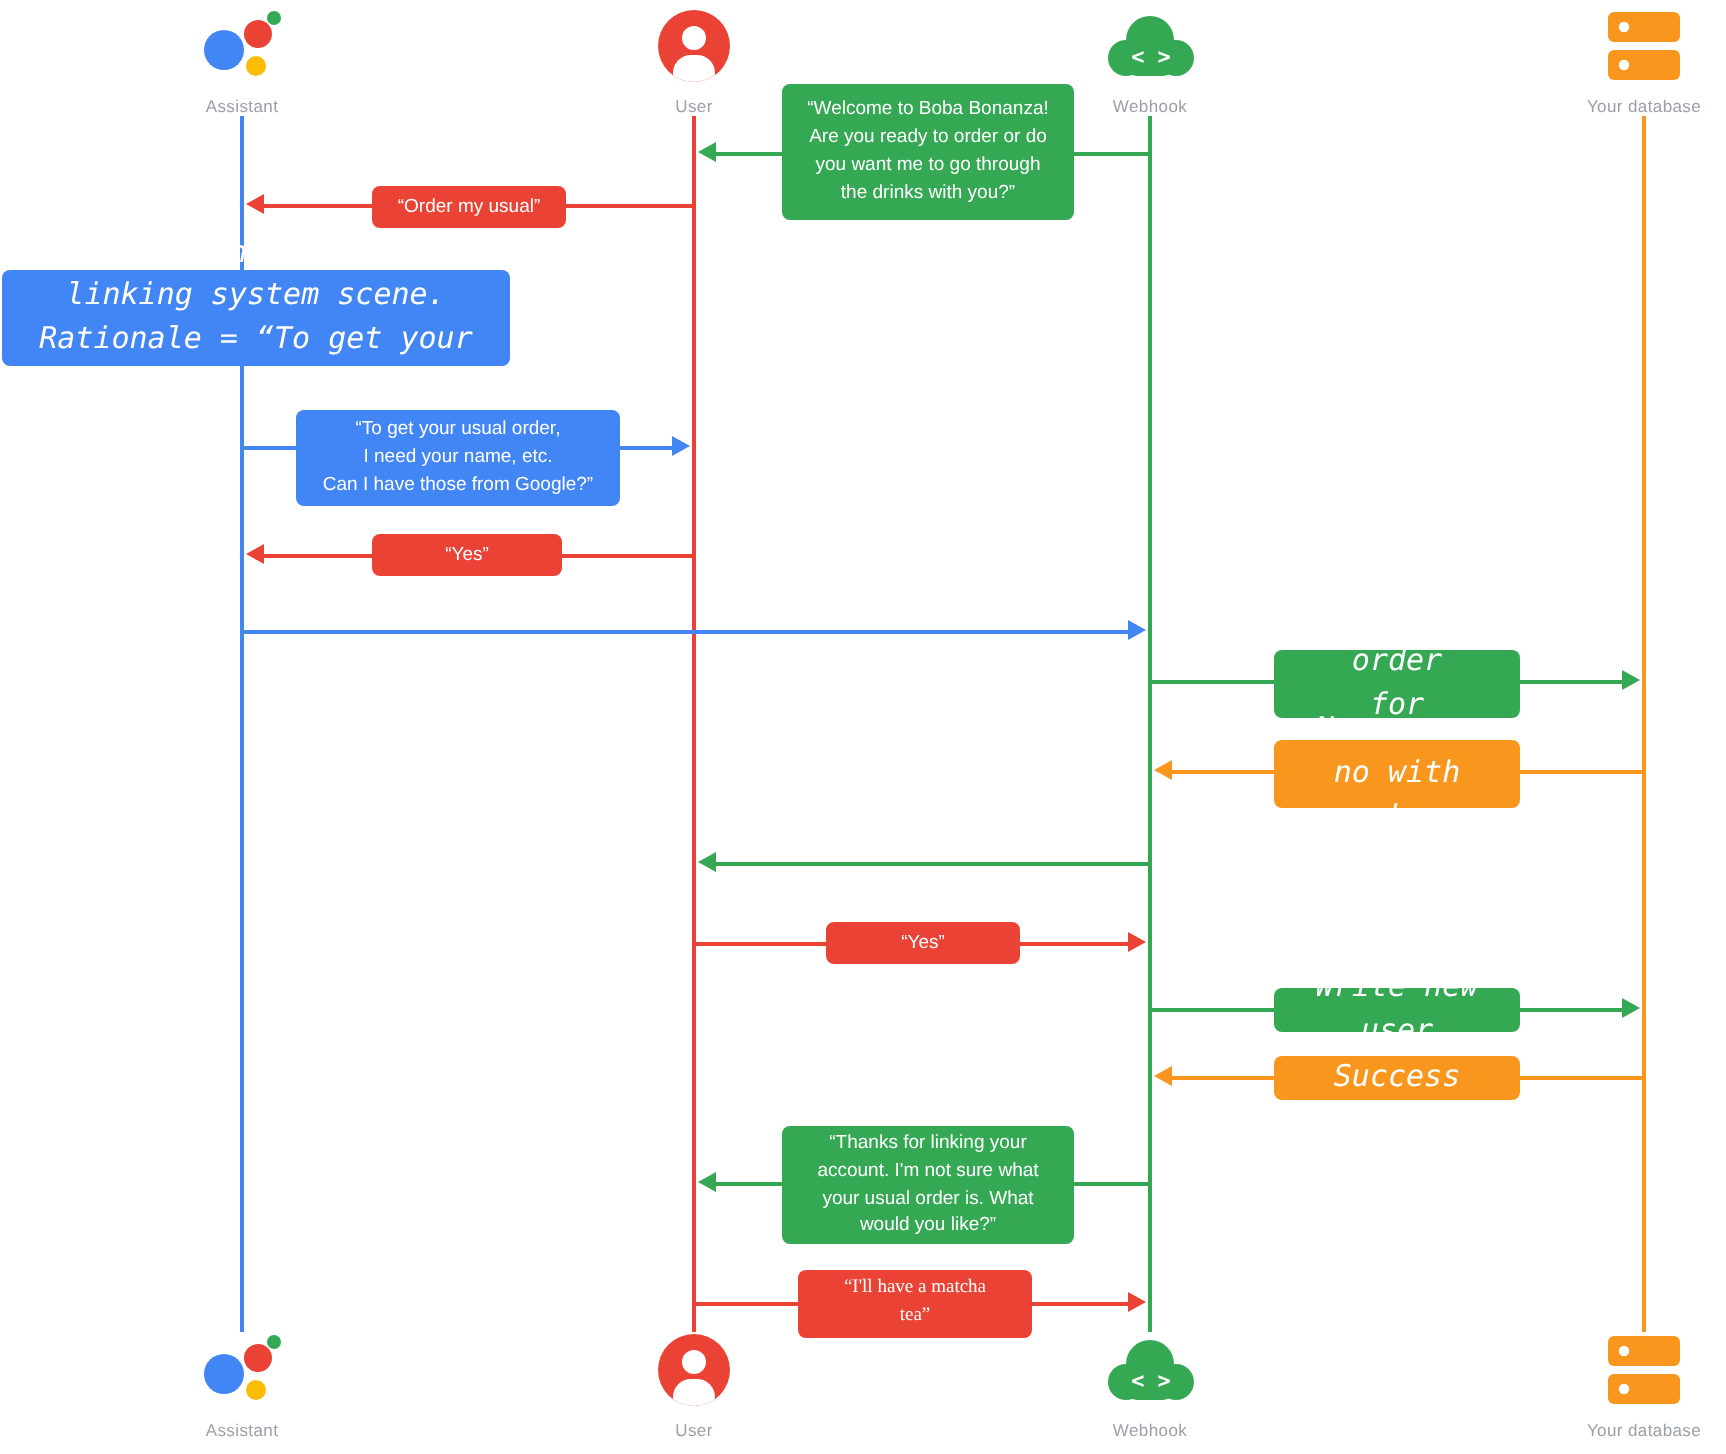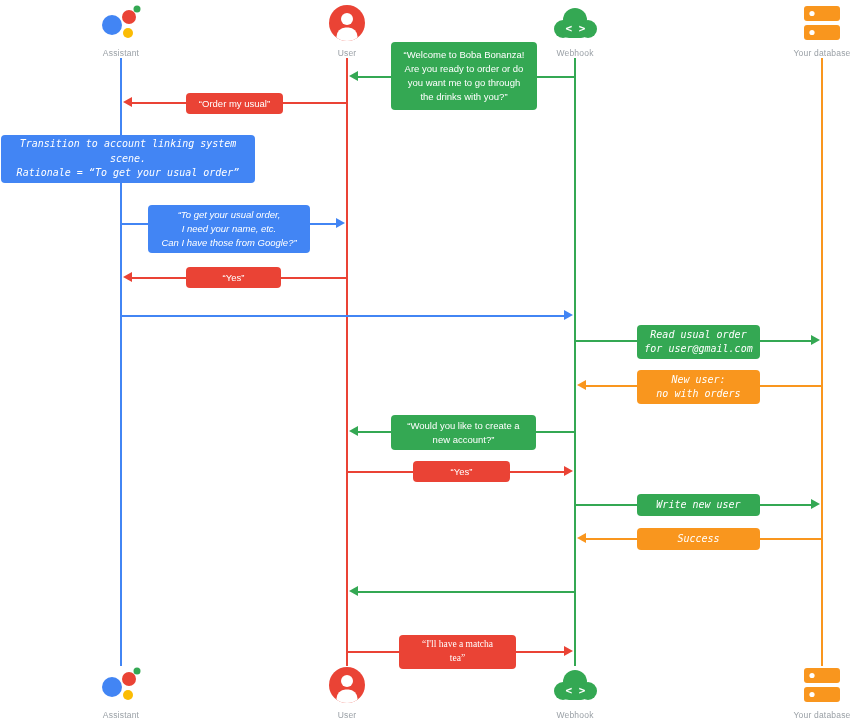--- a/index.html
+++ b/index.html
@@ -22,21 +22,21 @@
   .arr.l.red{border-right-color:var(--red);}     .arr.r.red{border-left-color:var(--red);}
   .arr.l.green{border-right-color:var(--green);} .arr.r.green{border-left-color:var(--green);}
   .arr.l.orange{border-right-color:var(--orange);}
   
   .box{
     position:absolute;border-radius:4px;color:#fff;
     display:flex;align-items:center;justify-content:center;text-align:center;
     font-size:9.5px;line-height:1.45;white-space:pre-line;
     padding:2px 5px;box-sizing:border-box;
   }
-  .mono{font-family:"DejaVu Sans Mono",monospace;font-style:italic;font-size:10px;}
+  .mono{font-family:"DejaVu Sans Mono",monospace;font-style:italic;font-size:15px;}
   
   .actor{position:absolute;width:120px;display:flex;flex-direction:column;align-items:center;}
   .icon-wrap{height:42px;display:flex;align-items:center;justify-content:center;}
   .actor-label{font-size:8.5px;color:var(--gray);margin-top:4px;letter-spacing:.2px;}
 </style>
 </head>
 <body>
 
 <div class="diagram">
 
@@ -87,42 +87,44 @@
   <div class="box bg-green" style="left:391px;top:42px;width:146px;height:68px;">“Welcome to Boba Bonanza!
 Are you ready to order or do
 you want me to go through
 the drinks with you?”</div>
 
   <div class="box bg-red" style="left:186px;top:93px;width:97px;height:21px;">“Order my usual”</div>
 
   <div class="box bg-blue mono" style="left:1px;top:135px;width:254px;height:48px;">Transition to account linking system scene.
 Rationale = “To get your usual order”</div>
 
-  <div class="box bg-blue" style="left:148px;top:205px;width:162px;height:48px;font-style:italic;">“To get your usual order,
+  <div class="box bg-blue" style="left:148px;top:205px;width:162px;height:48px;">“To get your usual order,
 I need your name, etc.
 Can I have those from Google?”</div>
 
   <div class="box bg-red" style="left:186px;top:267px;width:95px;height:21px;">“Yes”</div>
 
 
   <div class="box bg-green mono" style="left:637px;top:325px;width:123px;height:34px;">Read usual order
 for user@gmail.com</div>
 
   <div class="box bg-orange mono" style="left:637px;top:370px;width:123px;height:34px;">New user:
 no with orders</div>
 
-  <div class="box bg-green" style="left:391px;top:415px;width:145px;height:35px;">“Would you like to create a
-new account?”</div>
 
   <div class="box bg-red" style="left:413px;top:461px;width:97px;height:21px;">“Yes”</div>
 
   <div class="box bg-green mono" style="left:637px;top:494px;width:123px;height:22px;">Write new user</div>
 
   <div class="box bg-orange mono" style="left:637px;top:528px;width:123px;height:22px;">Success</div>
 
+  <div class="box bg-green" style="left:391px;top:563px;width:146px;height:59px;">“Thanks for linking your
+account. I'm not sure what
+your usual order is. What
+would you like?”</div>
 
   <div class="box bg-red" style="left:399px;top:635px;width:117px;height:34px;font-family:Liberation Serif, serif;">“I'll have a matcha
 tea”</div>
 
   <div class="actor" style="left:61px;top:2px;">
     <div class="icon-wrap">
       <svg width="40" height="36" viewBox="0 0 40 36">
         <circle cx="11" cy="20" r="10" fill="var(--blue)"></circle>
         <circle cx="28" cy="12" r="7" fill="var(--red)"></circle>
         <circle cx="27" cy="28" r="5" fill="var(--yellow)"></circle>

